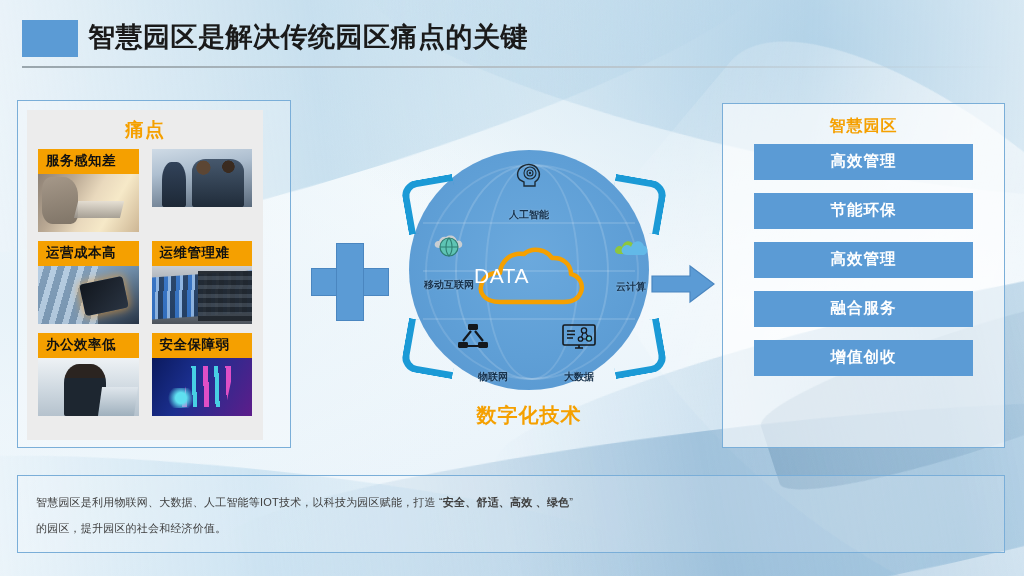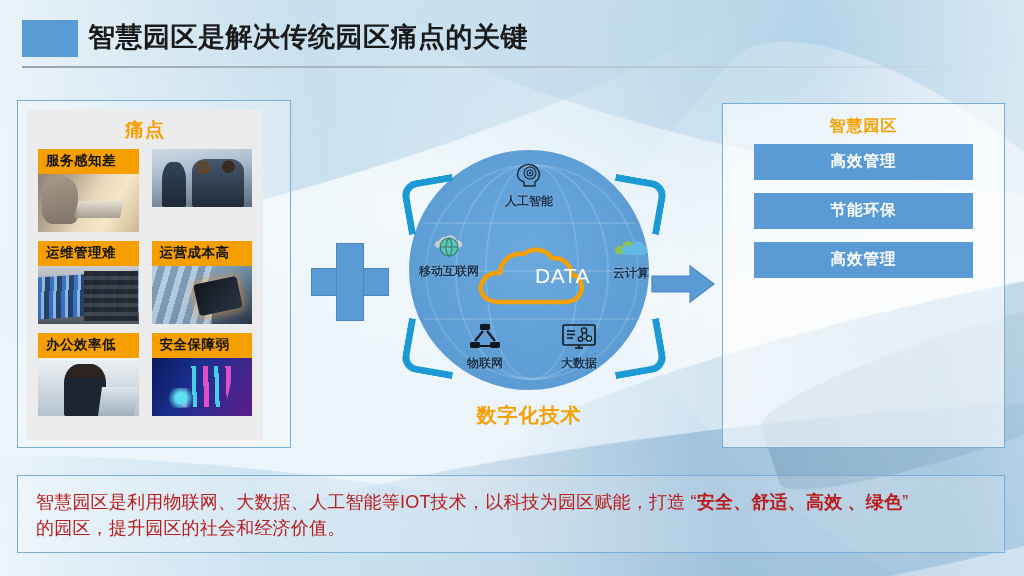--- a/index.html
+++ b/index.html
@@ -123,51 +123,51 @@
   .mer-c i{width:210px;margin-left:-105px;border:2px solid rgba(255,255,255,.12);}
   .lat{position:absolute;left:6%;width:88%;height:0;border-top:2px solid rgba(255,255,255,.13);}
   .bracket{position:absolute;width:46px;height:46px;border:7px solid #1b9ad6;}
   .br-tl{left:6px;top:28px;border-right:none;border-bottom:none;border-top-left-radius:16px;transform:rotate(-10deg);}
   .br-tr{left:213px;top:28px;border-left:none;border-bottom:none;border-top-right-radius:16px;transform:rotate(10deg);}
   .br-bl{left:6px;top:172px;border-right:none;border-top:none;border-bottom-left-radius:16px;transform:rotate(10deg);}
   .br-br{left:213px;top:172px;border-left:none;border-top:none;border-bottom-right-radius:16px;transform:rotate(-10deg);}
 
   .node{position:absolute;text-align:center;width:70px;}
   .node .ico{height:34px;display:flex;align-items:center;justify-content:center;}
-  .node .lbl{font-size:12px;color:#16304a;font-weight:700;margin-top:1px;
+  .node .lbl{font-size:10px;color:#16304a;font-weight:700;margin-top:16px;
       text-shadow:0 0 2px rgba(255,255,255,.35);white-space:nowrap;}
   .n-ai{left:96px;top:8px;}
   .n-mobile{left:16px;top:78px;}
   .n-cloud{left:198px;top:80px;}
-  .n-iot{left:52px;top:170px;}
+  .n-iot{left:40px;top:170px;text-align:right;}
   .n-bigdata{left:146px;top:170px;}
 
   .data-cloud{position:absolute;left:76px;top:88px;width:116px;height:72px;}
-  .data-cloud .txt{position:absolute;left:0;top:26px;width:116px;text-align:right;
+  .data-cloud .txt{position:absolute;left:0;top:26px;width:116px;text-align:left;
       color:#fff;font-size:21px;letter-spacing:.5px;}
   .digital-label{position:absolute;left:0;top:252px;width:262px;text-align:center;
       color:#f5a000;font-size:20px;font-weight:700;letter-spacing:1px;}
 
   
   .arrow{position:absolute;left:650px;top:262px;width:66px;height:44px;z-index:6;}
 
   
   .smart-panel{position:absolute;left:722px;top:103px;width:283px;height:345px;
       border:1px solid #7aaed8;background:rgba(255,255,255,.62);z-index:5;box-sizing:border-box;}
   .smart-title{text-align:center;color:#f5a000;font-size:16px;font-weight:700;
       margin-top:12px;letter-spacing:1px;}
   .smart-list{padding:7px 31px 0 31px;}
   .smart-item{background:#5b9bd5;color:#fff;font-size:15.5px;font-weight:700;
       text-align:center;padding:7px 0 8px 0;margin-bottom:13px;letter-spacing:1px;}
 
   
   .caption{position:absolute;left:17px;top:475px;width:988px;height:78px;
       border:1px solid #7aaed8;background:rgba(255,255,255,.18);z-index:5;box-sizing:border-box;
       padding:13px 18px 0 18px;}
-  .cap-line{font-size:18px;color:#b91c1c;line-height:26px;letter-spacing:.2px;}
+  .cap-line{font-size:11px;color:#404040;line-height:26px;letter-spacing:.2px;}
   .cap-strong{font-weight:700;}
 </style>
 </head>
 <body>
 
 <div class="bg">
   <div class="base"></div>
   <div class="wave w1"></div>
   <div class="wave w2"></div>
   <div class="wave w6"></div>
@@ -191,27 +191,27 @@
       <div class="pcard">
         <div class="pcard-label">服务感知差</div>
         <div class="pcard-img ph-service"></div>
       </div>
 
       <div class="pcard">
         <div class="pcard-img ph-manage"></div>
       </div>
 
       <div class="pcard">
+        <div class="pcard-label">运营成本高</div>
+        <div class="pcard-img ph-cost"></div>
+      </div>
+
+      <div class="pcard">
         <div class="pcard-label">运维管理难</div>
         <div class="pcard-img ph-ops"></div>
-      </div>
-
-      <div class="pcard">
-        <div class="pcard-label">运营成本高</div>
-        <div class="pcard-img ph-cost"></div>
       </div>
 
       <div class="pcard">
         <div class="pcard-label">办公效率低</div>
         <div class="pcard-img ph-office"></div>
       </div>
 
       <div class="pcard">
         <div class="pcard-label">安全保障弱</div>
         <div class="pcard-img ph-security"></div>
@@ -324,19 +324,21 @@
     <path d="M2 14 H40 V4 L64 22 L40 40 V30 H2 Z" fill="#5b9bd5" stroke="#4a86c0" stroke-width="1.2"></path>
   </svg>
 </div>
 
 <div class="smart-panel">
   <div class="smart-title">智慧园区</div>
   <div class="smart-list">
     <div class="smart-item">高效管理</div>
     <div class="smart-item">节能环保</div>
     <div class="smart-item">高效管理</div>
+    <div class="smart-item">融合服务</div>
+    <div class="smart-item">增值创收</div>
   </div>
 </div>
 
 <div class="caption">
   <div class="cap-line"><span>智慧园区是利用物联网、大数据、人工智能等IOT技术，以科技为园区赋能，打造 “</span><span class="cap-strong">安全、舒适、高效 、绿色</span><span>”</span></div>
   <div class="cap-line">的园区，提升园区的社会和经济价值。</div>
 </div>
 
 </body></html>

